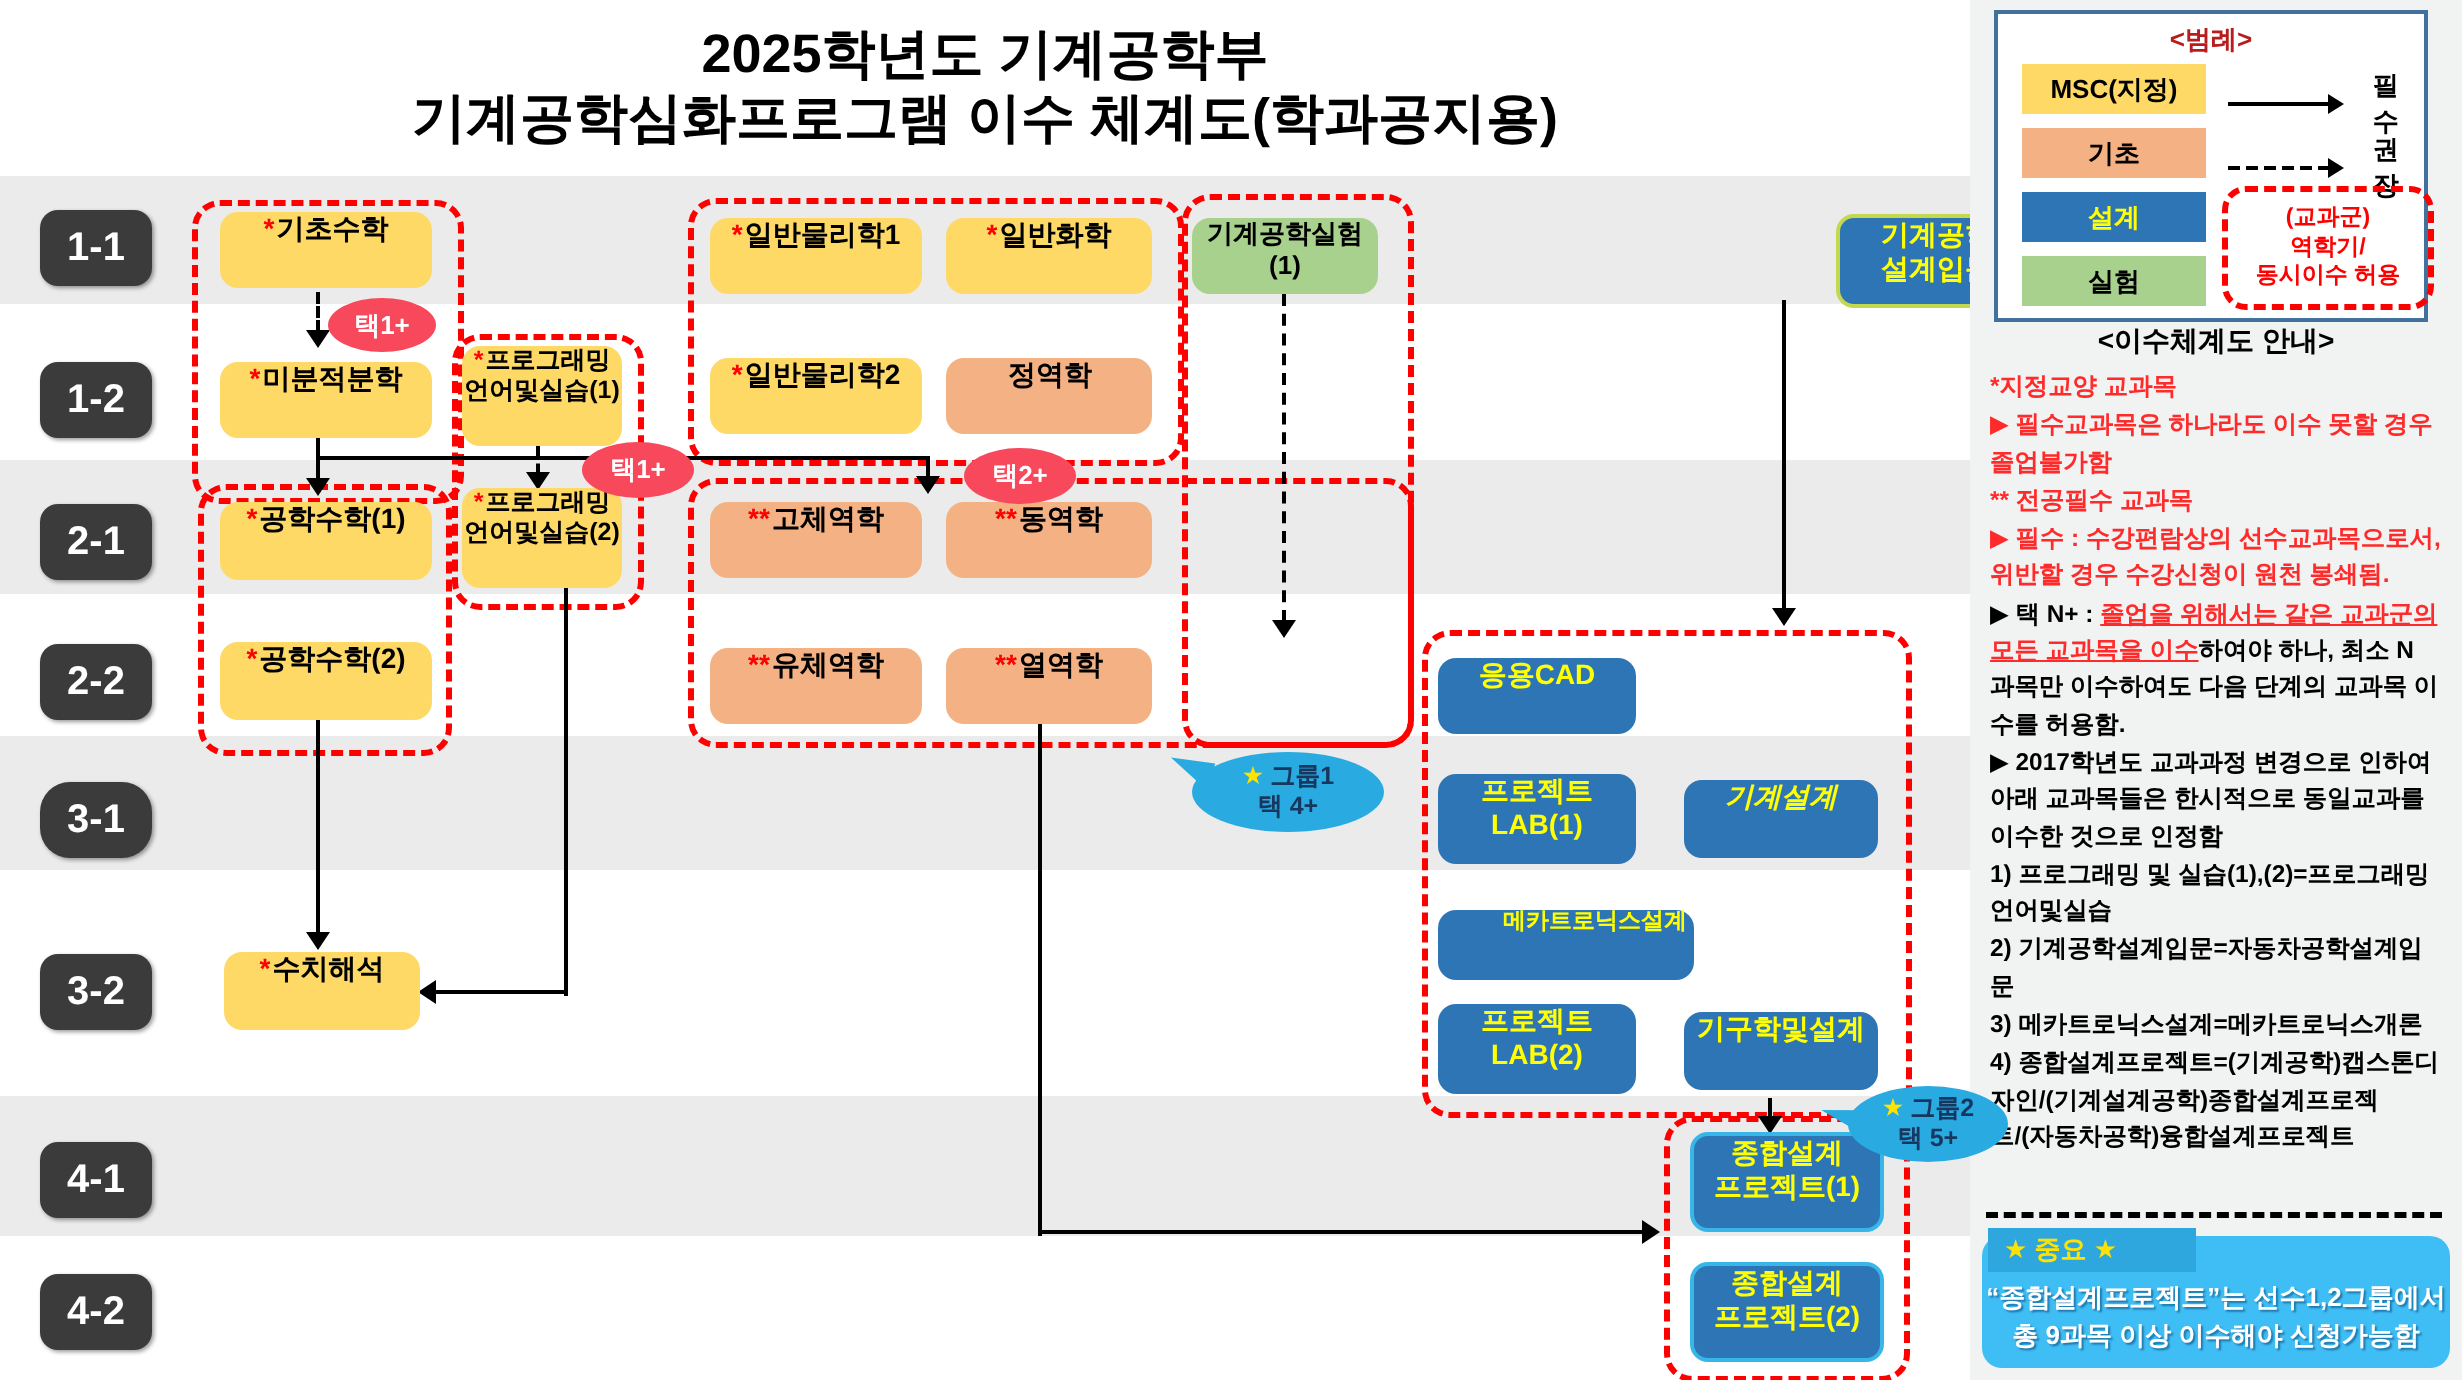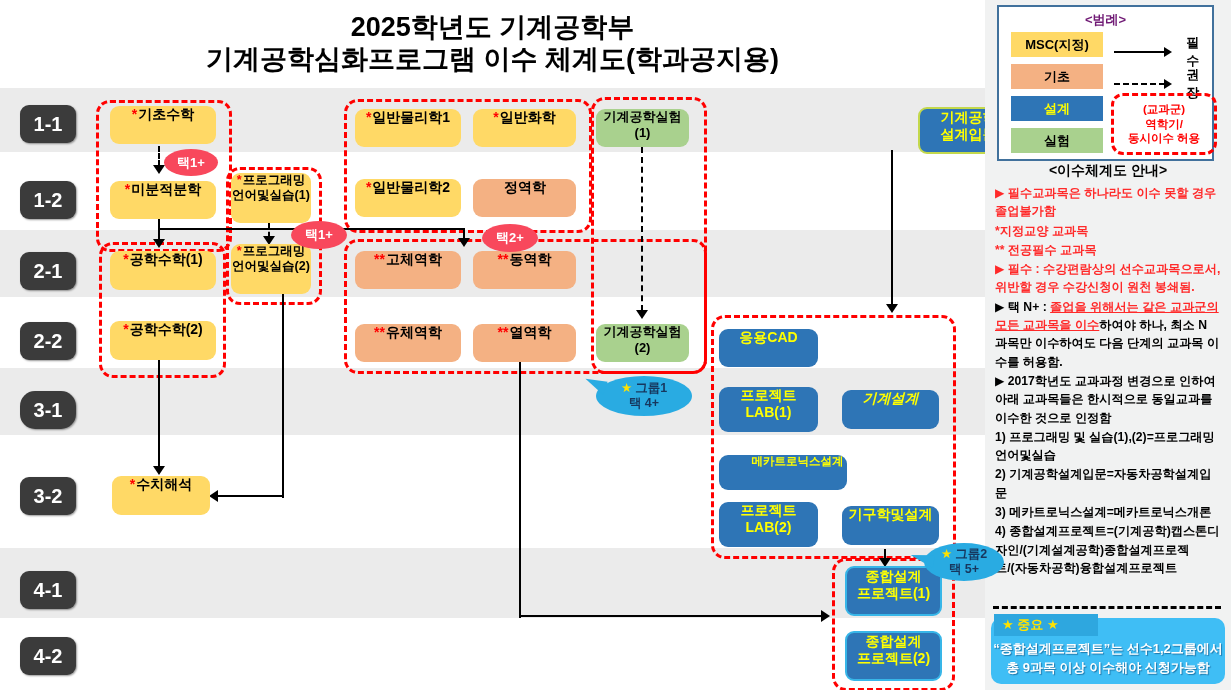--- a/index.html
+++ b/index.html
@@ -32,21 +32,21 @@
   .ah-left{position:absolute;width:0;height:0;border-top:6px solid transparent;border-bottom:6px solid transparent;border-right:9px solid #000;}
   .ah-right{position:absolute;width:0;height:0;border-top:6px solid transparent;border-bottom:6px solid transparent;border-left:9px solid #000;}
   
   .bubble-pink{position:absolute;background:#F8485C;border-radius:50%;color:#fff;font-weight:bold;font-size:13px;display:flex;align-items:center;justify-content:center;z-index:6;}
   .bubble-cyan{position:absolute;background:#29ABE2;border-radius:50%;color:#17375E;font-weight:bold;font-size:12.5px;text-align:center;display:flex;flex-direction:column;align-items:center;justify-content:center;line-height:1.2;z-index:12;}
   .bubble-cyan .star{color:#FFE200;margin-right:3px;}
   .tail{position:absolute;width:0;height:0;}
   
   .sidebar{position:absolute;left:985px;top:0;width:246px;height:690px;background:#F1F2F2;}
   .legend{position:absolute;left:12px;top:5px;width:213px;height:152px;background:#fff;border:2px solid #41719C;}
-  .legend-title{text-align:center;font-weight:bold;font-size:13px;margin-top:4px;color:#701a75;}
+  .legend-title{text-align:center;font-weight:bold;font-size:13px;margin-top:4px;color:#b91c1c;}
   .chip{position:absolute;left:12px;width:92px;height:25px;display:flex;align-items:center;justify-content:center;font-weight:bold;font-size:13px;}
   .lg-arrow-row{position:absolute;left:115px;display:flex;align-items:center;}
   .lg-line{width:52px;border-top:2.5px solid #000;position:relative;}
   .lg-line.dash{border-top:2.5px dashed #000;}
   .lg-lab{font-weight:bold;font-size:13px;color:#000;margin-left:14px;}
   .lg-ah{width:0;height:0;border-top:5px solid transparent;border-bottom:5px solid transparent;border-left:8px solid #000;margin-left:-1px;}
   .lg-note{position:absolute;left:112px;top:86px;width:100px;height:56px;border:3px dashed #FF0000;border-radius:12px;color:#FF0000;font-weight:bold;font-size:11.5px;text-align:center;display:flex;align-items:center;justify-content:center;white-space:pre-line;line-height:1.25;}
   .info{position:absolute;left:10px;top:162px;width:226px;color:#000;}
   .info-title{text-align:center;font-weight:bold;font-size:14px;margin-bottom:4px;}
   .info-line{font-weight:bold;font-size:12.2px;line-height:1.5;margin-bottom:1px;white-space:pre-line;}
@@ -166,23 +166,20 @@
     </div>
   <div class="course basic" style="left:355px;top:324px;width:106px;height:38px;">
       <span class="txt"><span class="mark">**</span><span class="lbl">유체역학</span></span>
     </div>
   <div class="course basic" style="left:473px;top:324px;width:103px;height:38px;">
       <span class="txt"><span class="mark">**</span><span class="lbl">열역학</span></span>
     </div>
   <div class="course lab" style="left:596px;top:109px;width:93px;height:38px;">
       <span class="txt"><span class="lbl">기계공학실험(1)</span></span>
     </div>
-  <div class="course lab" style="left:596px;top:324px;width:93px;height:38px;">
-      <span class="txt"><span class="lbl">기계공학실험(2)</span></span>
-    </div>
   <div class="course design bordered-green" style="left:894px;top:107px;width:97px;height:43px;margin-left:24px;">
       <span class="txt"><span class="lbl">기계공학
 설계입문</span></span>
     </div>
   <div class="course design" style="left:719px;top:329px;width:99px;height:38px;">
       <span class="txt"><span class="lbl">응용CAD</span></span>
     </div>
   <div class="course design" style="left:719px;top:387px;width:99px;height:45px;">
       <span class="txt"><span class="lbl">프로젝트
 LAB(1)</span></span>
@@ -242,23 +239,23 @@
           <div class="lg-ah"></div>
         <div class="lg-lab">권장</div>
       </div>
       <div class="lg-note">(교과군)
 역학기/
 동시이수 허용</div>
     </div>
 
     <div class="info">
       <div class="info-title">&lt;이수체계도 안내&gt;</div>
+      <div class="info-line info-red"> *지정교양 교과목</div>
       <div class="info-line info-red">▶ 필수교과목은 하나라도 이수 못할 경우
  졸업불가함</div>
-      <div class="info-line info-red"> *지정교양 교과목</div>
       <div class="info-line info-red"> ** 전공필수 교과목</div>
       <div class="info-line info-red">▶ 필수 : 수강편람상의 선수교과목으로서, 위반할 경우 수강신청이 원천 봉쇄됨.</div>
       <div class="info-line"><span>▶ 택 N+ : </span><span class="hl">졸업을 위해서는 같은 교과군의 모든 교과목을 이수</span><span>하여야 하나, 최소 N 과목만 이수하여도 다음 단계의 교과목 이수를 허용함.</span></div>
       <div class="info-line">▶ 2017학년도 교과과정 변경으로 인하여 아래 교과목들은 한시적으로 동일교과를 이수한 것으로 인정함</div>
       <div class="info-line">1) 프로그래밍 및 실습(1),(2)=프로그래밍언어및실습</div>
       <div class="info-line">2) 기계공학설계입문=자동차공학설계입문</div>
       <div class="info-line">3) 메카트로닉스설계=메카트로닉스개론</div>
       <div class="info-line">4) 종합설계프로젝트=(기계공학)캡스톤디자인/(기계설계공학)종합설계프로젝트/(자동차공학)융합설계프로젝트</div>
     </div>
 

